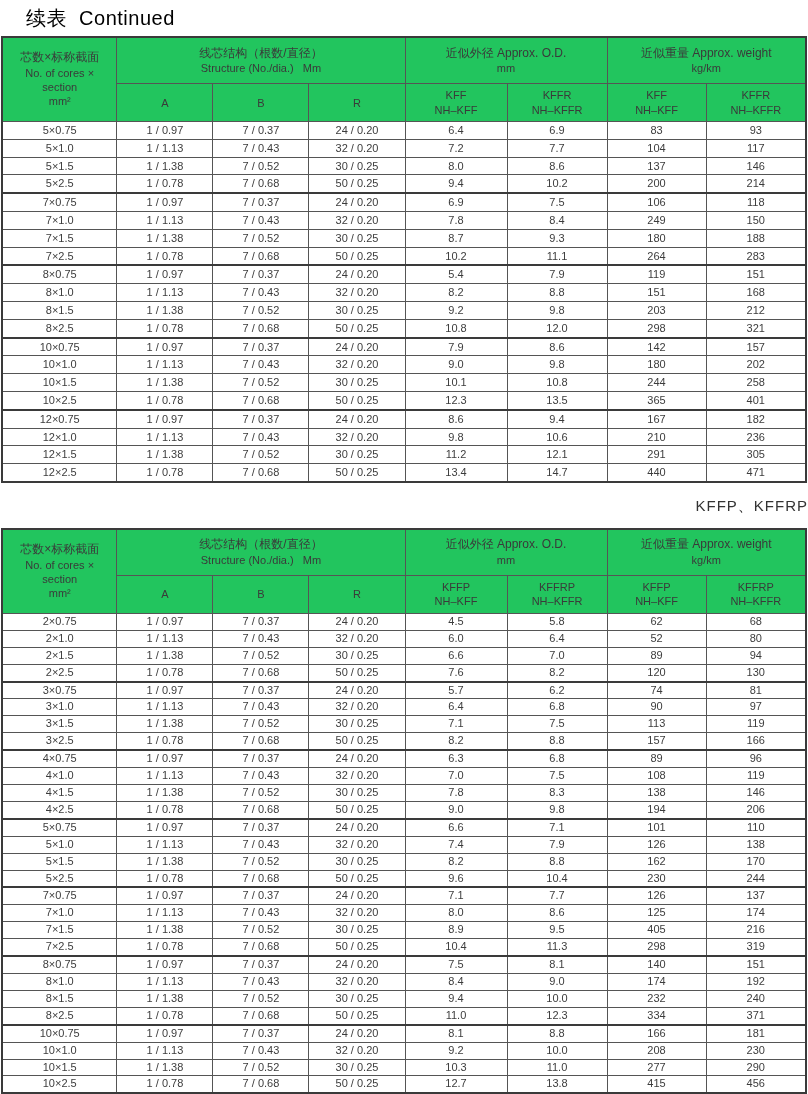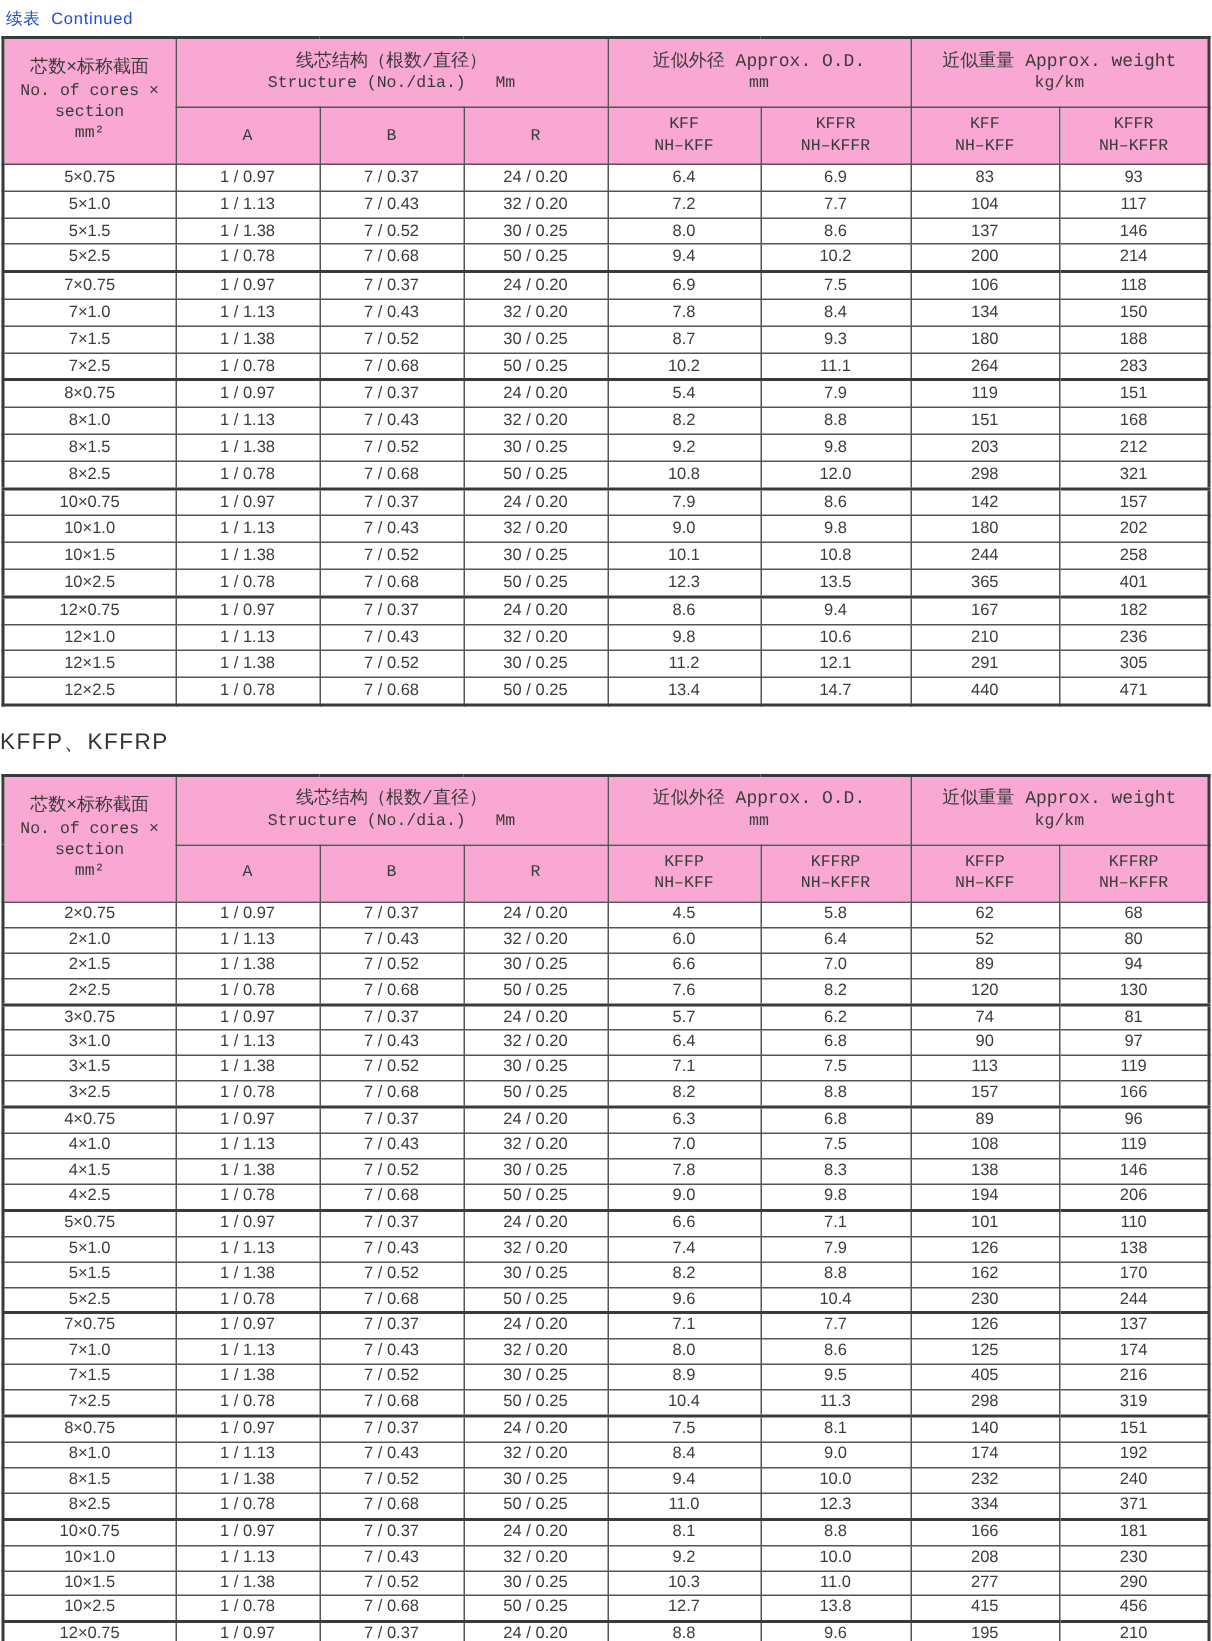--- a/index.html
+++ b/index.html
@@ -4,59 +4,59 @@
 <style>
   html,body{margin:0;padding:0;background:#ffffff;}
   body{
     width:808px;height:1094px;
     font-family:"Liberation Sans","DejaVu Sans",sans-serif;
     color:#3c3c3c;
     -webkit-font-smoothing:antialiased;
     overflow:hidden;
   }
   .page-title{
-    font-size:11px;
-    color:#1d4ed8;
+    font-size:20px;
+    color:#000000;
     padding:5px 0 4px 4px;
     white-space:pre;
     letter-spacing:0.5px;
+    margin-left:22px;
   }
   table{
     border-collapse:collapse;
     table-layout:fixed;
     width:804px;
     margin:0 auto;
     border:2px solid #3a3a3a;
   }
   th,td{
     border:1px solid #555555;
     padding:0;
     text-align:center;
     vertical-align:middle;
     overflow:hidden;
   }
   thead th{
-    background:#f9a8d4;
+    background:#22c55e;
     font-weight:normal;
     color:#3a3a3a;
     font-size:11px;
-    font-family:Liberation Mono, monospace;
   }
   thead tr.h1 th{height:45px;}
   thead tr.h2 th{height:37px;}
   th.cores-head{height:auto;}
   .hline{display:block;line-height:1.3;white-space:pre;}
   .hline.cn{font-size:12px;}
   tbody td{font-size:11px;color:#3c3c3c;white-space:pre;}
   .t1 tbody td{height:16.8px;line-height:16.8px;}
   .t2 tbody td{height:15.9px;line-height:15.9px;}
   tr.group-start td{border-top:2px solid #3a3a3a;}
   .t2{border-bottom:3px solid #1f1f1f;}
   .mid-title{
-    text-align:left;
+    text-align:right;
     font-size:15px;
     color:#333333;
     margin:14px 0 12px 0;
     letter-spacing:1px;
   }
 </style>
 </head>
 <body>
 
 <div class="page-title">续表  Continued</div>
@@ -166,21 +166,21 @@
         <td>106</td>
         <td>118</td>
       </tr>
       <tr>
         <td>7×1.0</td>
         <td>1 / 1.13</td>
         <td>7 / 0.43</td>
         <td>32 / 0.20</td>
         <td>7.8</td>
         <td>8.4</td>
-        <td>134</td>
+        <td>249</td>
         <td>150</td>
       </tr>
       <tr>
         <td>7×1.5</td>
         <td>1 / 1.38</td>
         <td>7 / 0.52</td>
         <td>30 / 0.25</td>
         <td>8.7</td>
         <td>9.3</td>
         <td>180</td>

